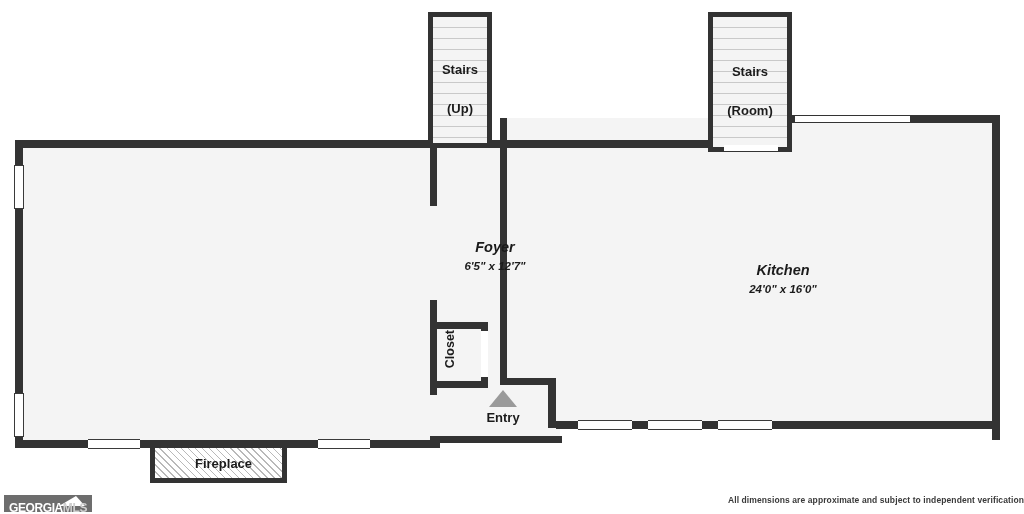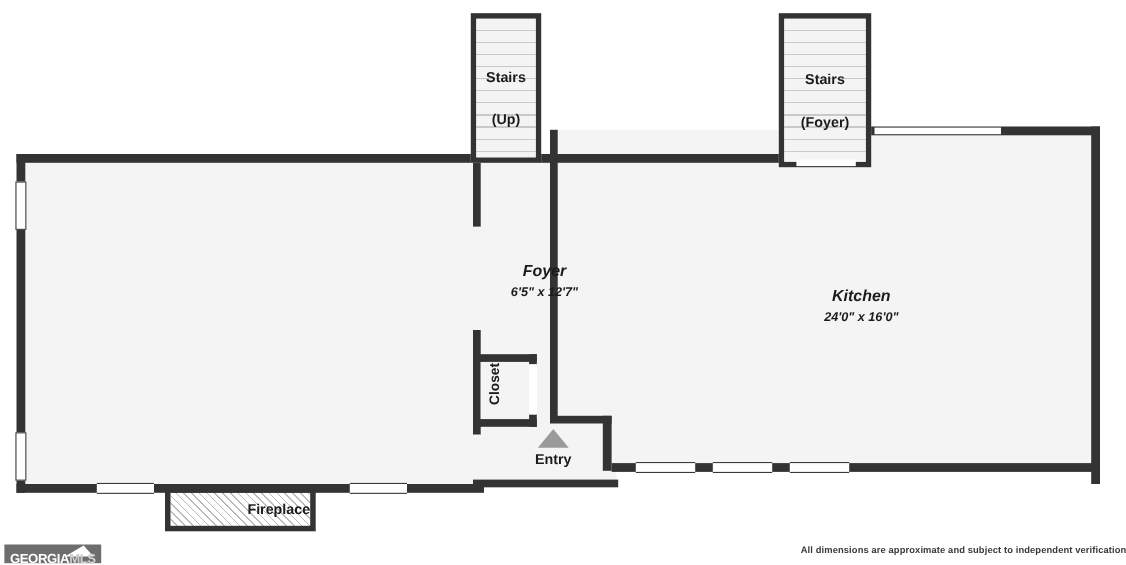--- a/index.html
+++ b/index.html
@@ -26,21 +26,21 @@
   .stairs .slabel{position:absolute;left:0;right:0;top:50%;transform:translateY(-50%);
      text-align:center;font-size:13px;font-weight:bold;color:#1b1b1b;line-height:1.45;
      background:transparent;}
   .stairs .slabel span{display:block;margin-top:20px;}
 
   
   .fireplace{position:absolute;border:5px solid #333333;box-sizing:border-box;
      background:repeating-linear-gradient(45deg,
         #ffffff 0px, #ffffff 4px, #b9b9b9 4px, #b9b9b9 5px);}
   .fireplace .fp-label{position:absolute;left:0;right:0;top:50%;transform:translateY(-50%);
-     text-align:right;font-size:13px;font-weight:bold;color:#1b1b1b;padding-left:40px;}
+     text-align:left;font-size:13px;font-weight:bold;color:#1b1b1b;padding-left:40px;}
 
   
   .room{position:absolute;text-align:center;color:#1b1b1b;font-style:italic;}
   .room .rname{font-size:14.5px;font-weight:bold;line-height:1.35;white-space:nowrap;}
   .room .rdim{font-size:11.5px;font-weight:bold;line-height:1.45;white-space:nowrap;}
 
   .vlabel{position:absolute;font-size:12.5px;font-weight:bold;color:#1b1b1b;
      writing-mode:vertical-rl;transform:rotate(180deg);white-space:nowrap;}
 
   .entry-wrap{position:absolute;text-align:center;}
@@ -112,21 +112,21 @@
     <div class="slabel">
       <span>Stairs</span>
       <span>(Up)</span>
     </div>
   </div>
 
   <div class="stairs" style="left:708px;top:12px;width:84px;height:140px;">
     <div class="treads"></div>
     <div class="slabel">
       <span>Stairs</span>
-      <span>(Foyer)</span>
+      <span>(Room)</span>
     </div>
   </div>
   <div class="opening" style="left:724px;top:145px;width:54px;height:6px;"></div>
 
   <div class="floor" style="left:437px;top:328px;width:48px;height:58px;"></div>
   <div class="wall" style="left:430px;top:322px;width:58px;height:7px;"></div>
   <div class="wall" style="left:481px;top:322px;width:7px;height:10px;"></div>
   <div class="wall" style="left:481px;top:376px;width:7px;height:12px;"></div>
   <div class="wall" style="left:430px;top:381px;width:58px;height:7px;"></div>
   <div class="opening" style="left:481px;top:331px;width:7px;height:46px;"></div>

